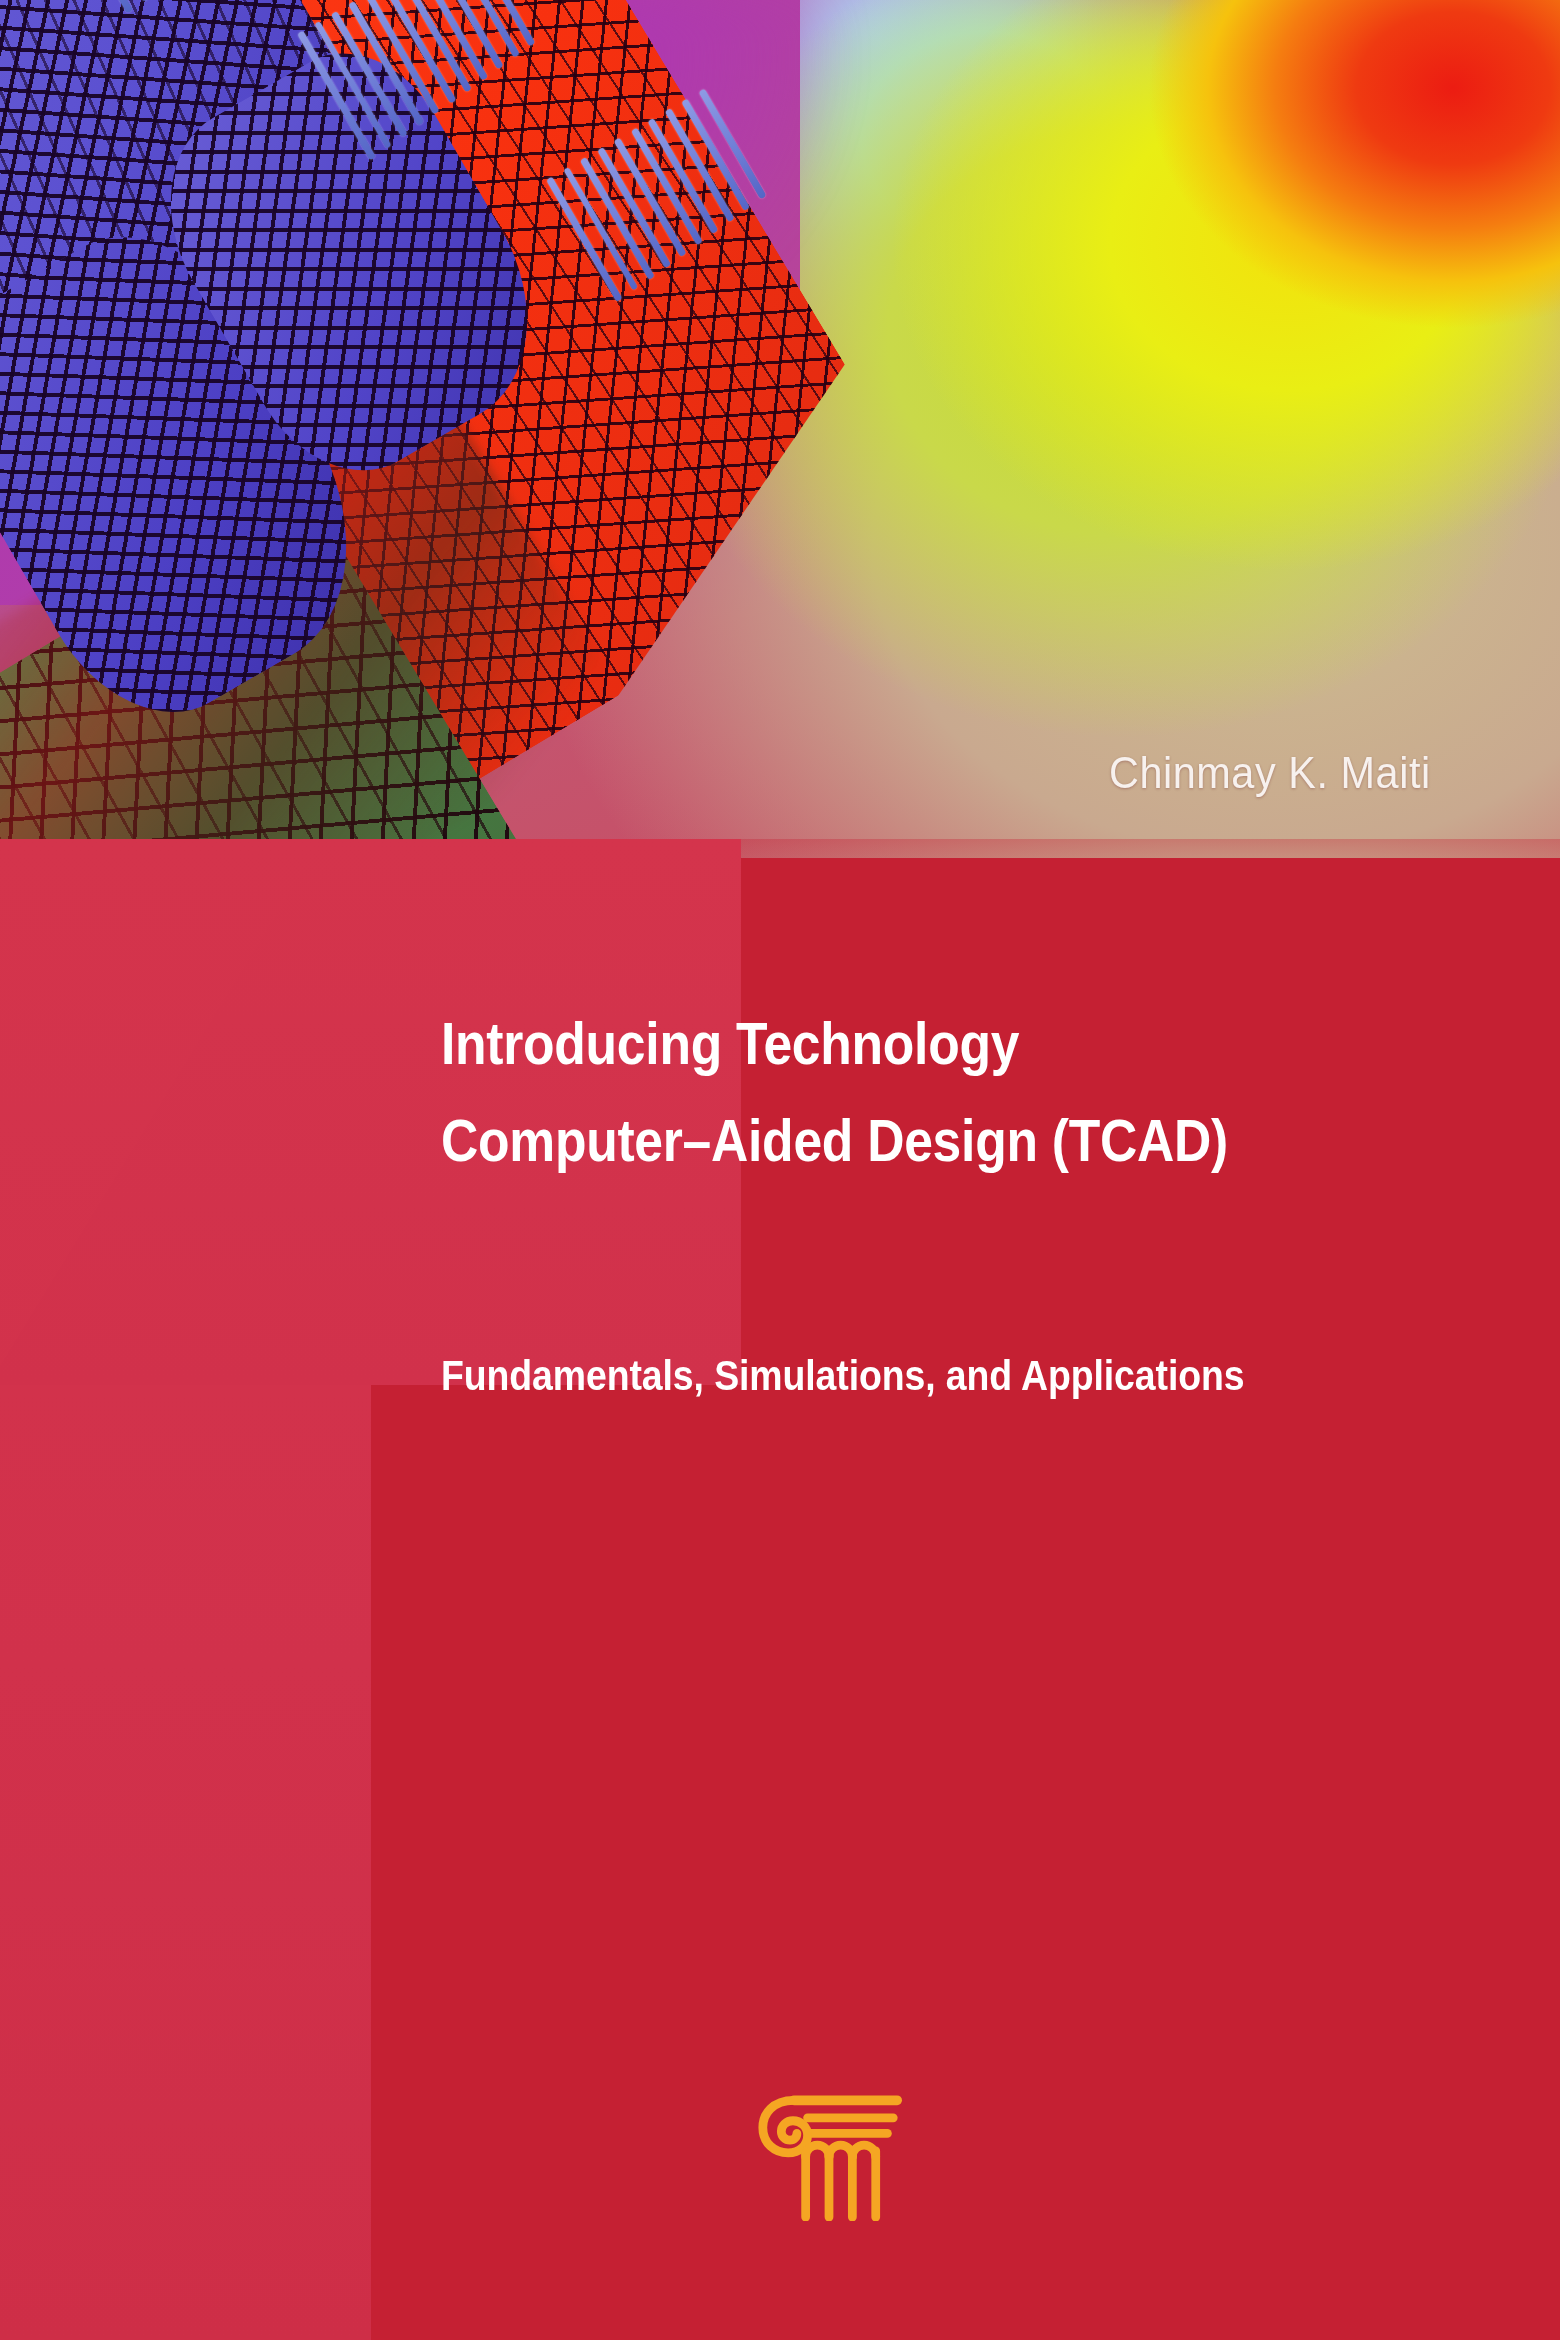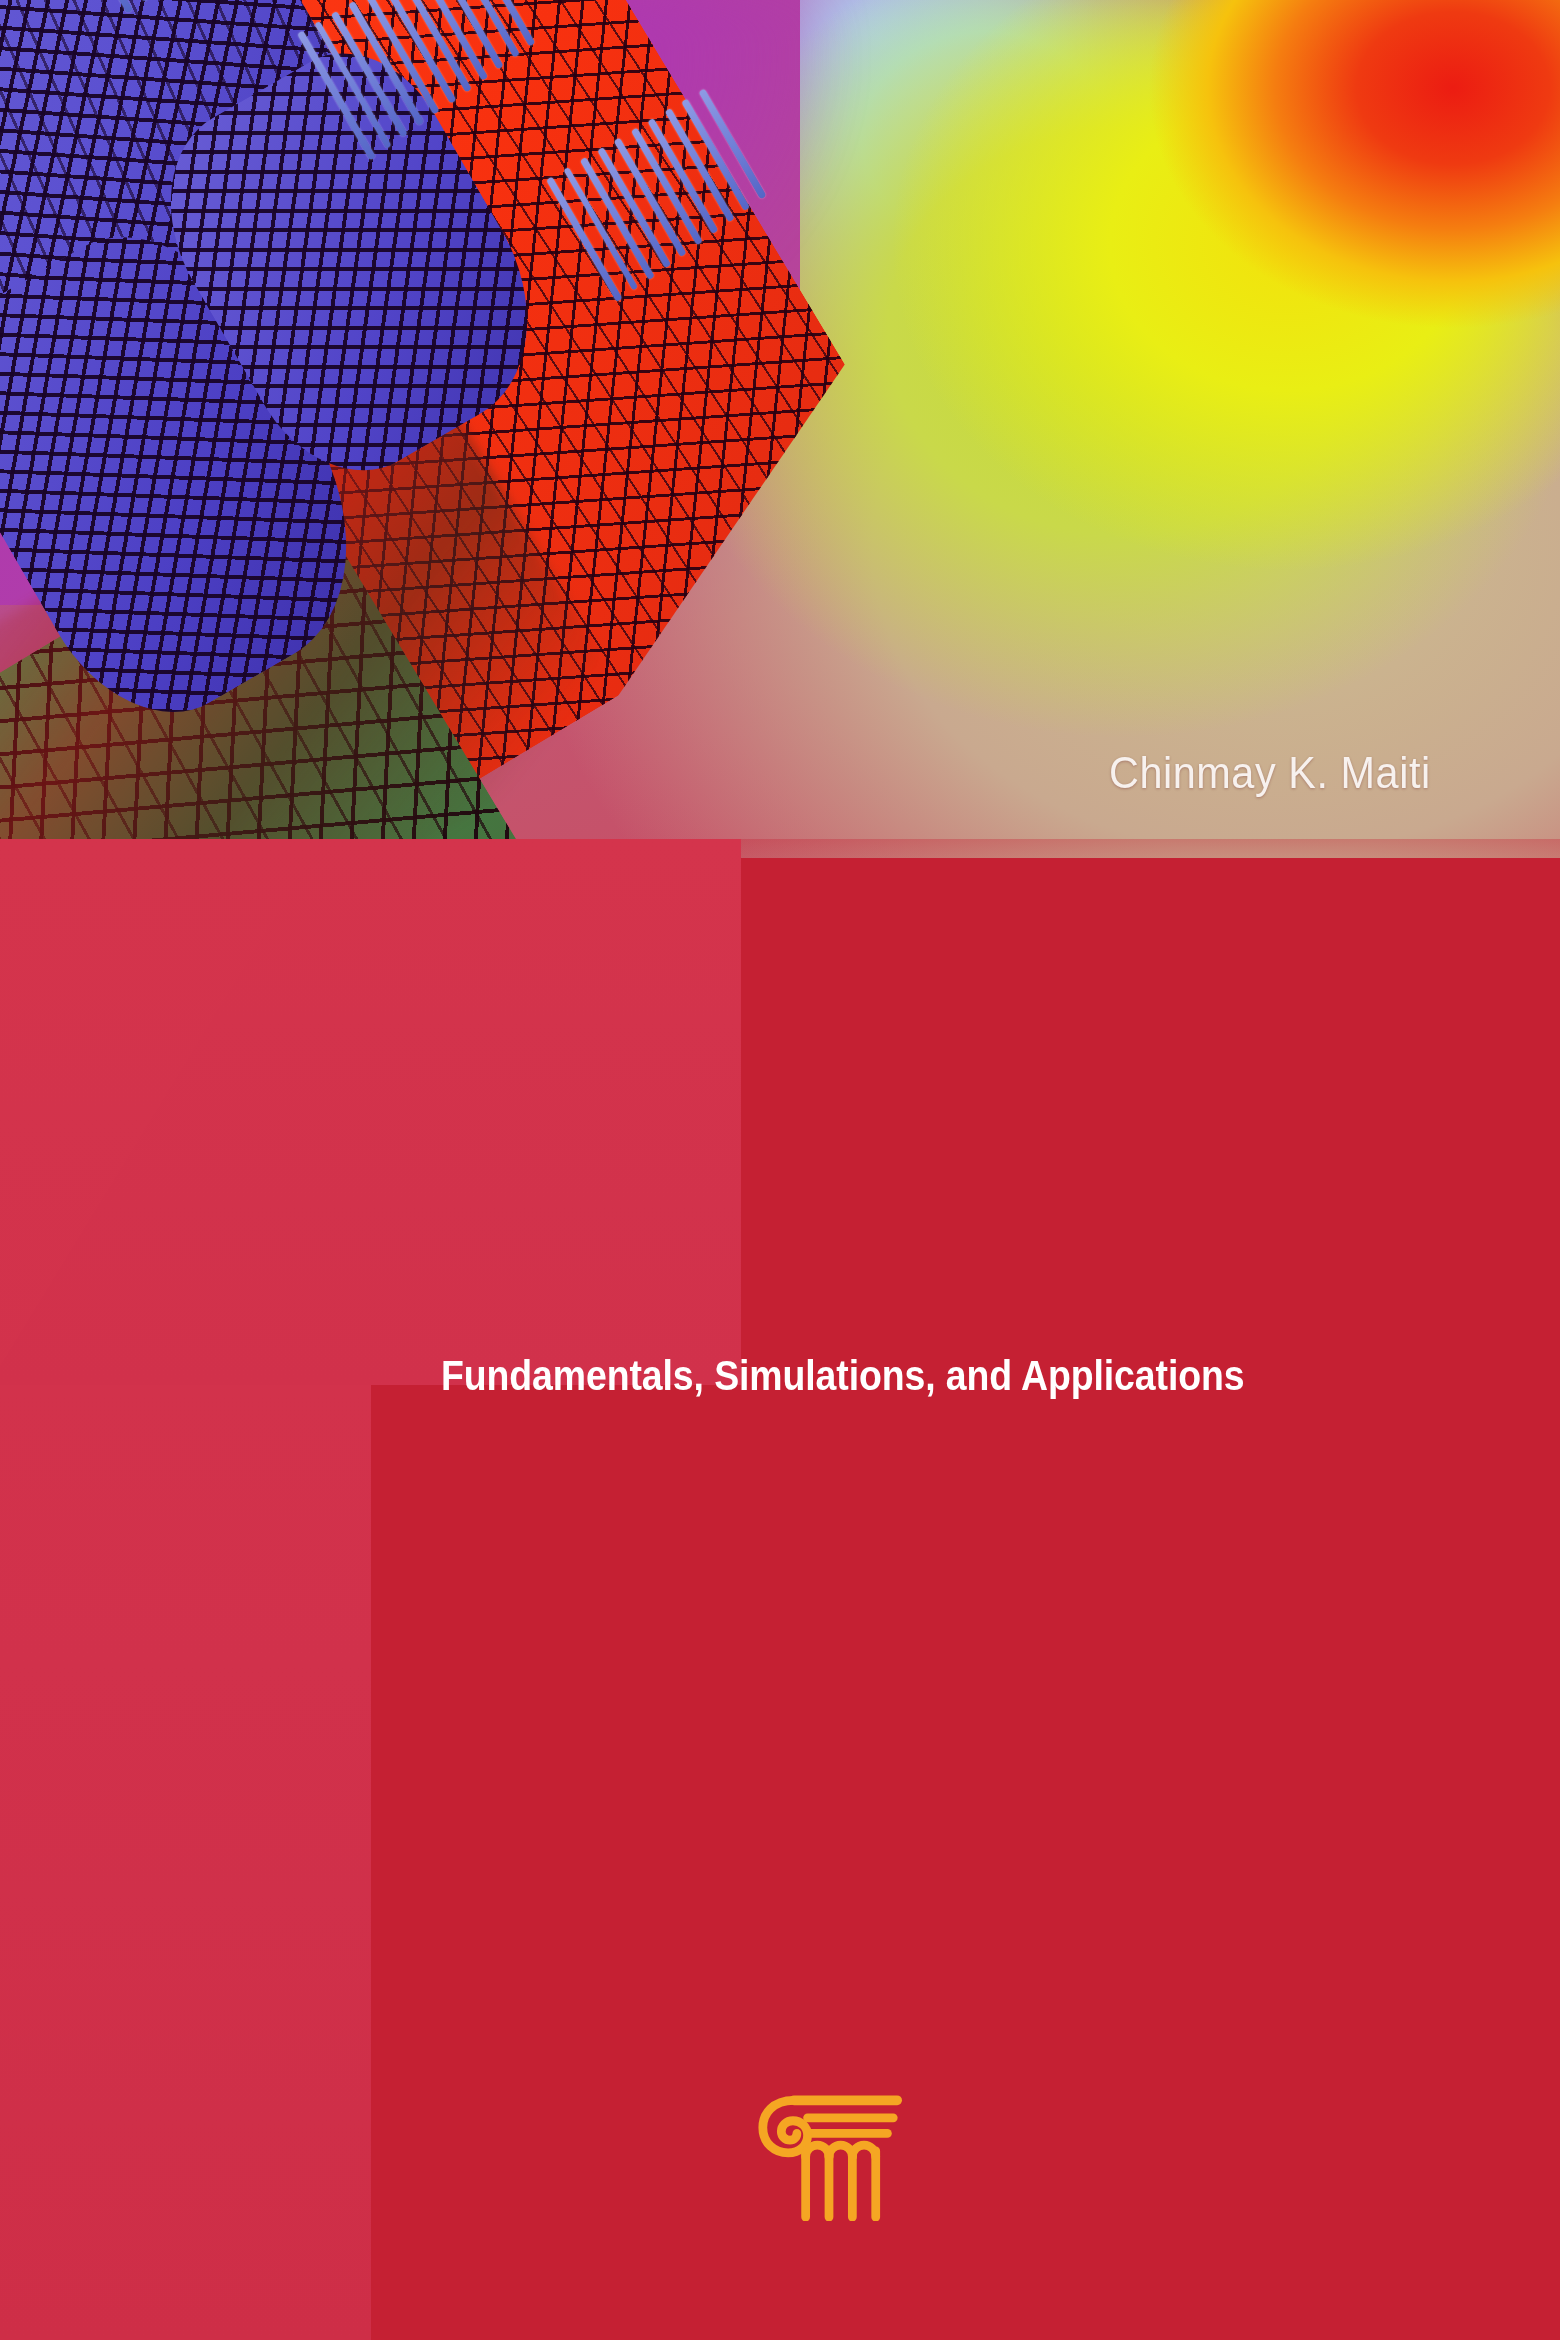--- a/index.html
+++ b/index.html
@@ -287,20 +287,24 @@
     </div>
 
   </div>
 
   <div class="wash-upper"></div>
   <div class="diag-cut"></div>
   <div class="panel-left"></div>
 
   <div class="author">Chinmay K. Maiti</div>
 
+  <div class="title-block">
+    <div class="title-line">Introducing Technology</div>
+    <div class="title-line">Computer–Aided Design (TCAD)</div>
+  </div>
 
   <div class="subtitle">Fundamentals, Simulations, and Applications</div>
 
   <div class="logo">
     <svg viewBox="0 0 160 150" width="156" height="146">
       <g fill="none" stroke="#F5A623" stroke-width="9" stroke-linecap="round">
 
         <path d="M44 26 H150" stroke-width="10"></path>
 
         <path d="M58 44 H146"></path>

